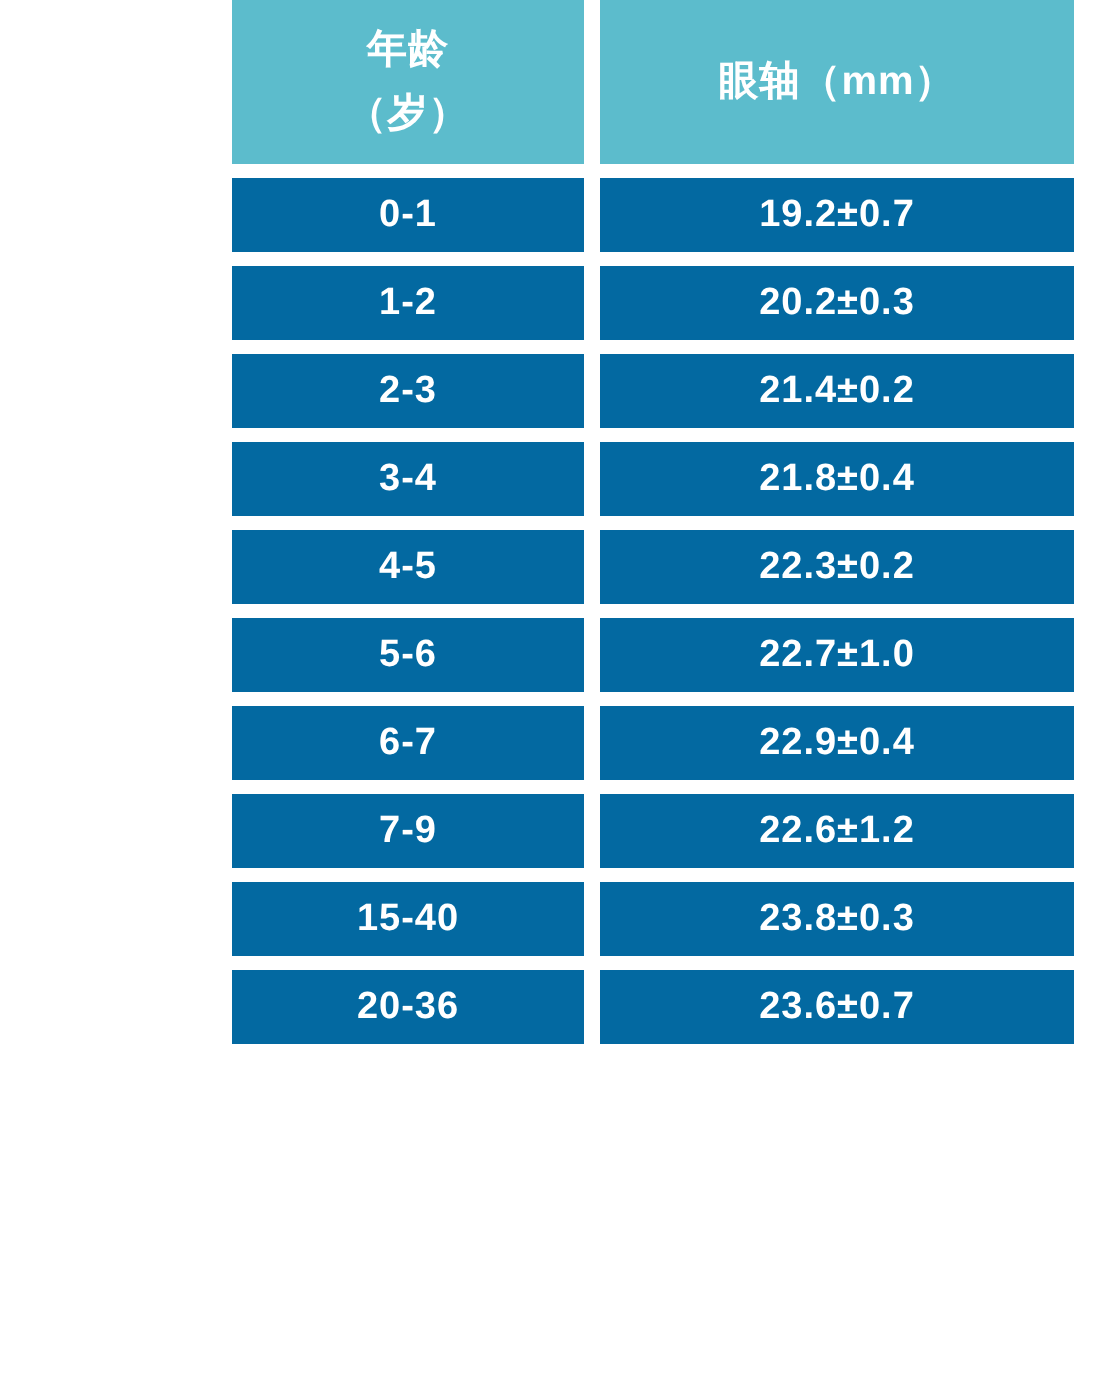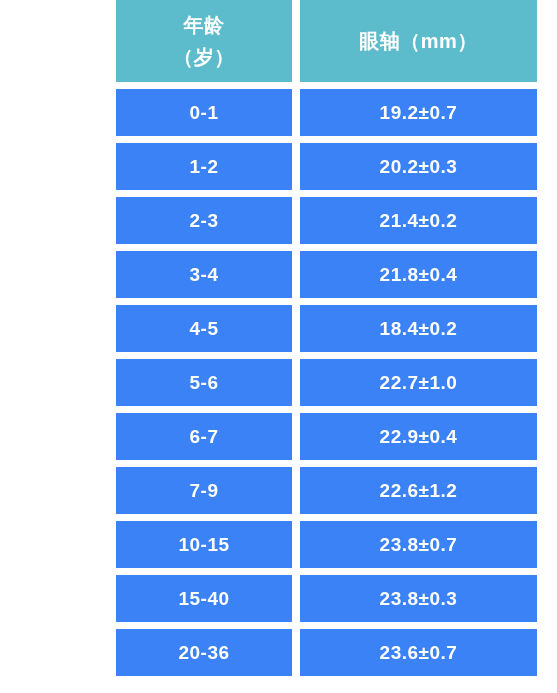--- a/index.html
+++ b/index.html
@@ -82,22 +82,22 @@
   .header-row .col-axial .htext {
     max-width: 122px;
     margin: 0 auto;
   }
 
   
   .data-row {
     margin-bottom: 7px;
   }
   .data-row .cell {
-    background: #3b82f6;
-    height: 47px;
+    background: #0369a1;
+    height: 37px;
     font-size: 19px;
     line-height: 47px;
   }
   .data-row:last-child {
     margin-bottom: 0;
   }
 </style>
 </head>
 <body>
 
@@ -124,39 +124,35 @@
     <div class="row data-row">
       <div class="cell col-age">2-3</div>
       <div class="cell col-axial">21.4±0.2</div>
     </div>
     <div class="row data-row">
       <div class="cell col-age">3-4</div>
       <div class="cell col-axial">21.8±0.4</div>
     </div>
     <div class="row data-row">
       <div class="cell col-age">4-5</div>
-      <div class="cell col-axial">18.4±0.2</div>
+      <div class="cell col-axial">22.3±0.2</div>
     </div>
     <div class="row data-row">
       <div class="cell col-age">5-6</div>
       <div class="cell col-axial">22.7±1.0</div>
     </div>
     <div class="row data-row">
       <div class="cell col-age">6-7</div>
       <div class="cell col-axial">22.9±0.4</div>
     </div>
     <div class="row data-row">
       <div class="cell col-age">7-9</div>
       <div class="cell col-axial">22.6±1.2</div>
     </div>
     <div class="row data-row">
-      <div class="cell col-age">10-15</div>
-      <div class="cell col-axial">23.8±0.7</div>
-    </div>
-    <div class="row data-row">
       <div class="cell col-age">15-40</div>
       <div class="cell col-axial">23.8±0.3</div>
     </div>
     <div class="row data-row">
       <div class="cell col-age">20-36</div>
       <div class="cell col-axial">23.6±0.7</div>
     </div>
 
   </div>
 </div>

